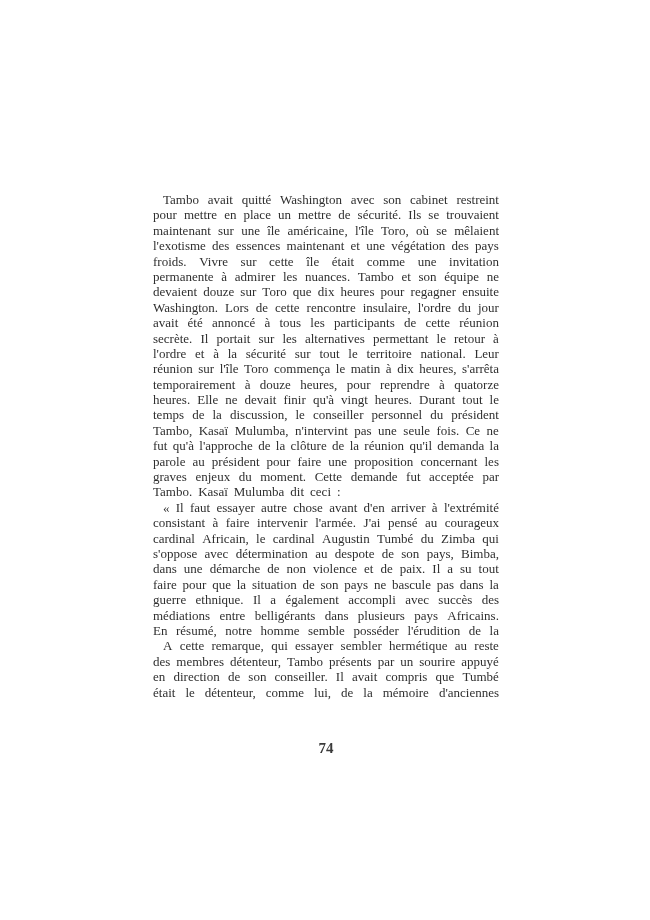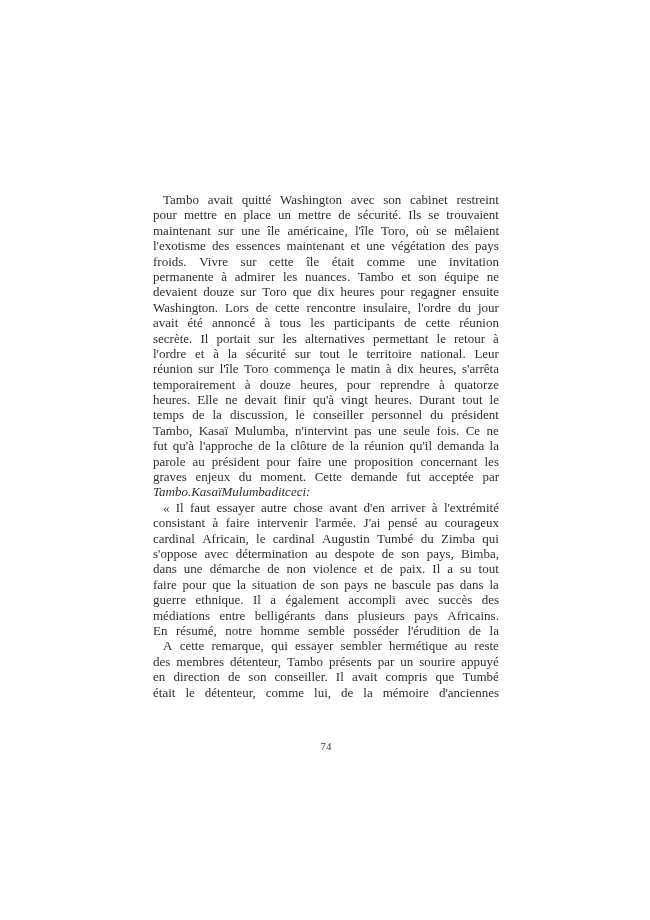--- a/index.html
+++ b/index.html
@@ -23,30 +23,30 @@
   .line {
     display: flex;
     flex-wrap: nowrap;
     justify-content: space-between;
     align-items: baseline;
     height: 15.4px;
     overflow: hidden;
   }
   .line.last {
     justify-content: flex-start;
-    gap: 0;
-    font-style: italic;
+    gap: 6px;
   }
   .line.indent { padding-left: 10px; }
   .page-number {
     position: absolute;
     left: 153px; top: 740px; width: 346px;
     text-align: center;
-    font-size: 11px;
+    font-size: 15px;
     color: #3a3a3a;
+    font-weight: bold;
   }
 </style>
 </head>
 <body>
 
 <div class="page">
   <div class="text-block" id="text-block">
       <div class="line indent">
         <span>Tambo</span>
         <span>avait</span>

